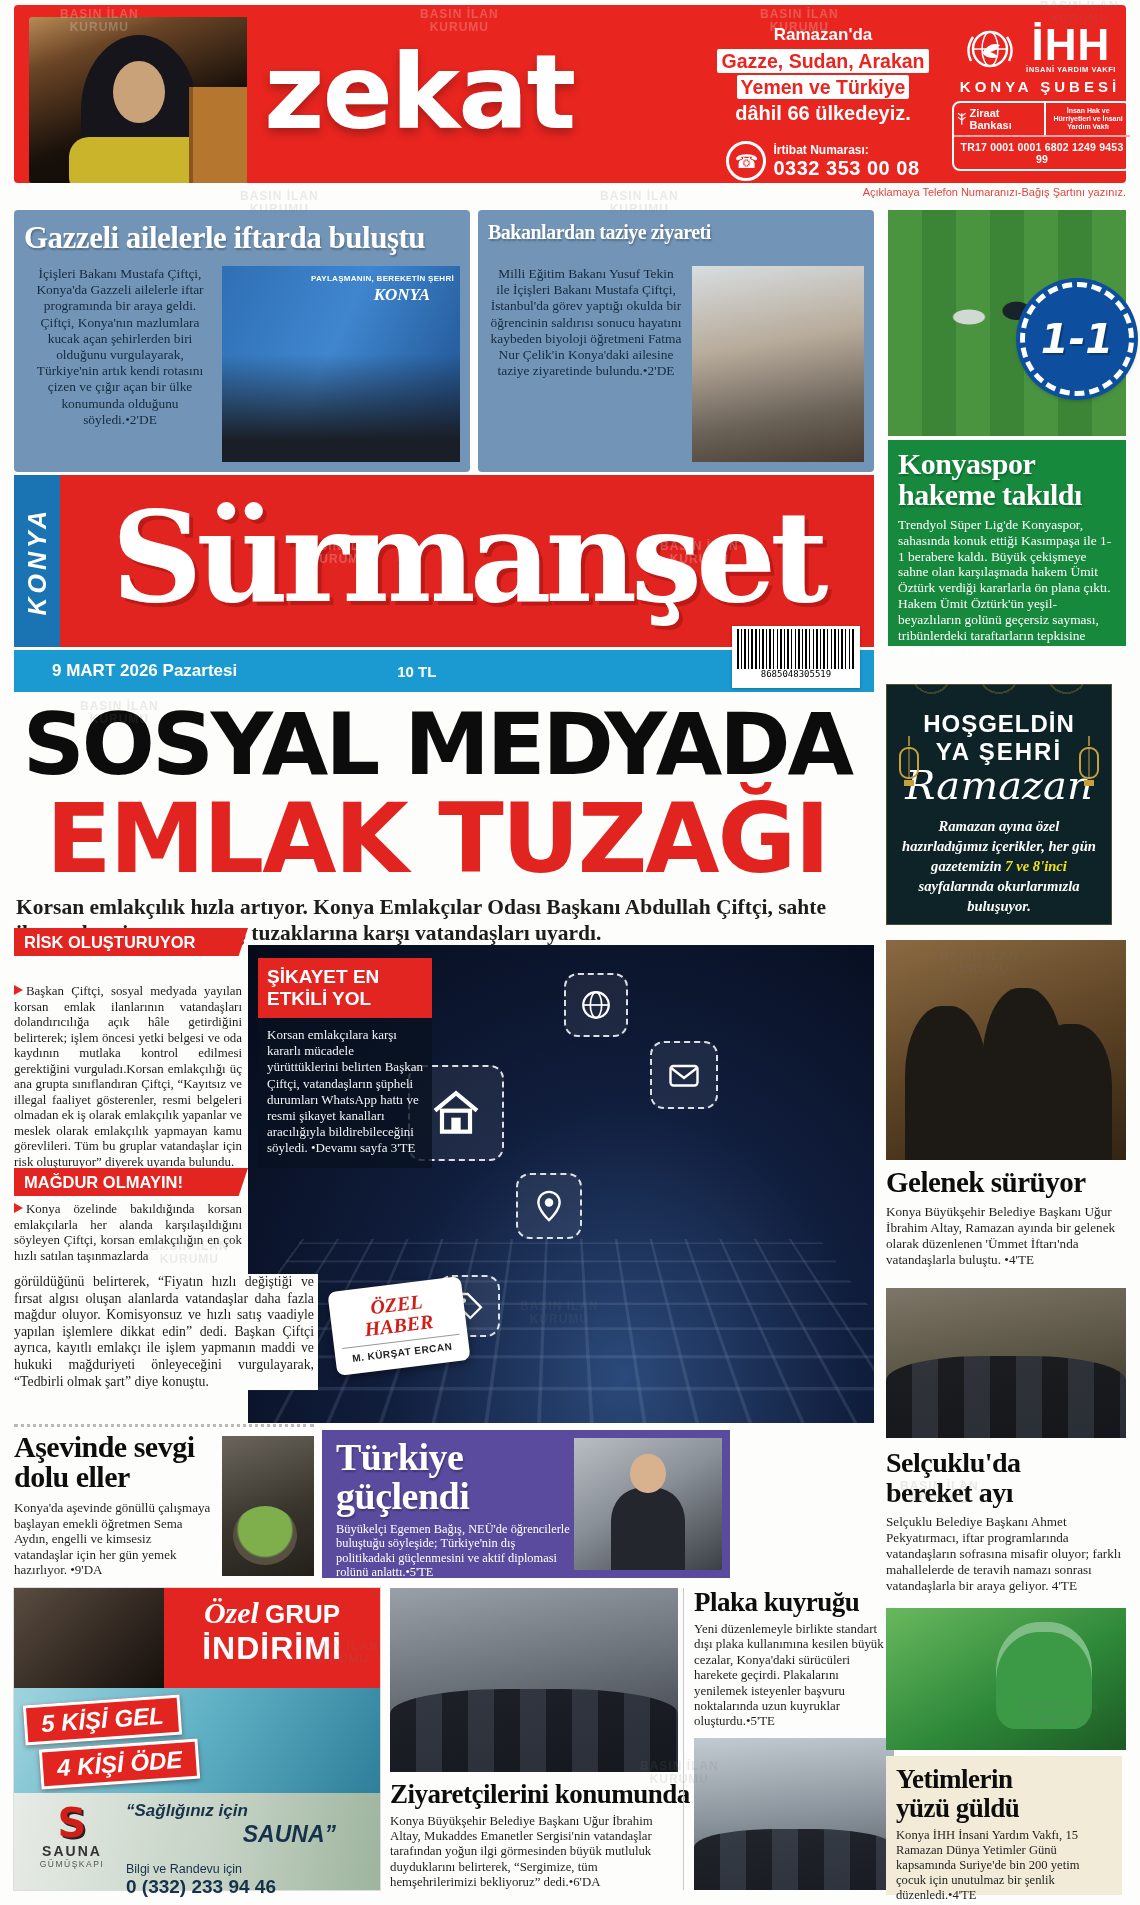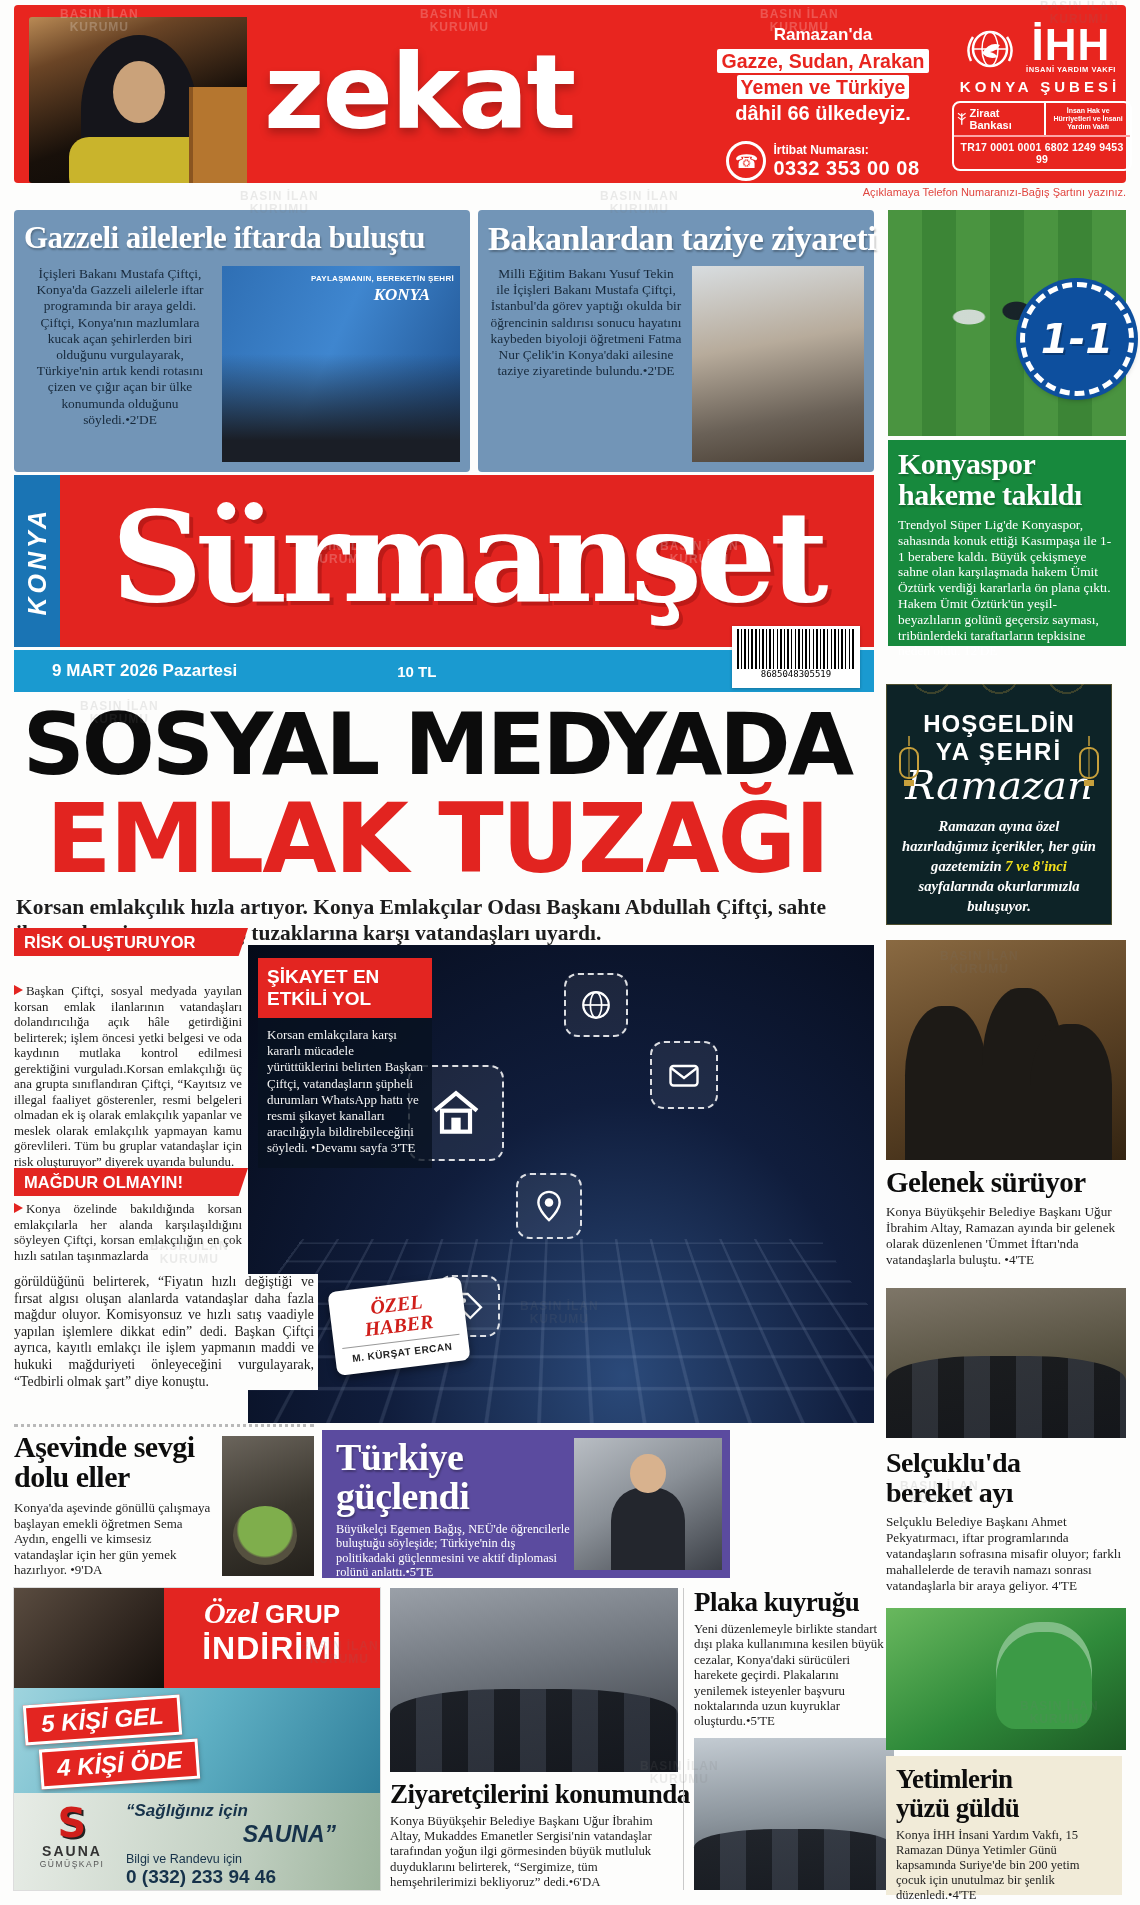--- a/index.html
+++ b/index.html
@@ -152,21 +152,21 @@
       background:linear-gradient(100deg,#e7ece6 0%,#c2d0c2 60%,#9db49d 100%);}
   .sauna-logo{position:absolute;left:12px;top:10px;width:92px;text-align:center;}
   .sauna-logo .glyph{font-family:"DejaVu Sans",sans-serif;font-weight:bold;font-size:40px;color:#d01f1b;
       line-height:40px;text-shadow:2px 2px 0 #222;}
   .sauna-logo .t1{font-family:"Liberation Sans",sans-serif;font-weight:bold;font-size:14px;color:#333;letter-spacing:2px;}
   .sauna-logo .t2{font-family:"Liberation Sans",sans-serif;font-size:8.5px;color:#555;letter-spacing:1.5px;}
   .sauna-quote{position:absolute;left:112px;top:8px;width:240px;color:#123;
       font-family:"Liberation Sans",sans-serif;}
   .sauna-quote .q1{font-weight:bold;font-style:italic;font-size:17px;color:#16324a;}
   .sauna-quote .q2{font-weight:bold;font-style:italic;font-size:23px;color:#16324a;text-align:right;padding-right:30px;}
-  .sauna-quote .inf{font-size:12.5px;color:#16324a;margin-top:4px;}
+  .sauna-quote .inf{font-size:12.5px;color:#16324a;margin-top:14px;}
   .sauna-quote .tel{font-weight:bold;font-size:19px;color:#16324a;}
 
   
   .purple-box{left:322px;top:1430px;width:408px;height:148px;background:#5b4b9f;}
   .purple-h{position:absolute;left:14px;top:8px;color:#fff;font-weight:bold;font-size:38px;line-height:39px;
       letter-spacing:-.5px;text-shadow:1px 2px 2px rgba(0,0,0,.3);}
   .purple-b{position:absolute;left:14px;top:92px;width:240px;color:#fff;font-size:12.4px;line-height:14.4px;}
   .man-photo{position:absolute;right:8px;top:8px;width:148px;height:132px;
       background:linear-gradient(150deg,#b9bec4 0%,#8a9097 45%,#3b3f46 100%);}
   .man-photo .suit{position:absolute;left:25%;top:38%;width:50%;height:62%;border-radius:40% 40% 0 0;background:#23262d;}
@@ -265,21 +265,21 @@
     <div class="abs nbox-h serif" style="left:10px;top:12px;font-size:31px;">Gazzeli ailelerle iftarda buluştu</div>
     <div class="abs nbox-b" style="left:12px;top:56px;width:188px;font-size:13.4px;line-height:16.2px;">İçişleri Bakanı Mustafa Çiftçi, Konya'da Gazzeli ailelerle iftar programında bir araya geldi. Çiftçi, Konya'nın mazlumlara kucak açan şehirlerden biri olduğunu vurgulayarak, Türkiye'nin artık kendi rotasını çizen ve çığır açan bir ülke konumunda olduğunu söyledi.•2'DE</div>
     <div class="abs stage-photo" style="left:208px;top:56px;width:238px;height:196px;">
       <div class="cap1">PAYLAŞMANIN, BEREKETİN ŞEHRİ</div>
       <div class="cap2">KONYA</div>
       <div class="ppl"></div>
     </div>
   </div>
 
   <div class="abs nbox" style="left:478px;top:210px;width:396px;height:262px;">
-    <div class="abs nbox-h serif" style="left:10px;top:12px;font-size:34px;">Bakanlardan taziye ziyareti</div>
+    <div class="abs nbox-h serif" style="left:10px;top:12px;font-size:20px;">Bakanlardan taziye ziyareti</div>
     <div class="abs nbox-b" style="left:12px;top:56px;width:192px;font-size:13.4px;line-height:16.2px;">Milli Eğitim Bakanı Yusuf Tekin ile İçişleri Bakanı Mustafa Çiftçi, İstanbul'da görev yaptığı okulda bir öğrencinin saldırısı sonucu hayatını kaybeden biyoloji öğretmeni Fatma Nur Çelik'in Konya'daki ailesine taziye ziyaretinde bulundu.•2'DE</div>
     <div class="abs room-photo" style="left:214px;top:56px;width:172px;height:196px;"></div>
   </div>
 
   <div class="abs pitch" style="left:888px;top:210px;width:238px;height:226px;">
     <div class="players"></div>
   </div>
   <div class="abs score-badge" style="left:1020px;top:282px;">
     <span>1-1</span>
   </div>

